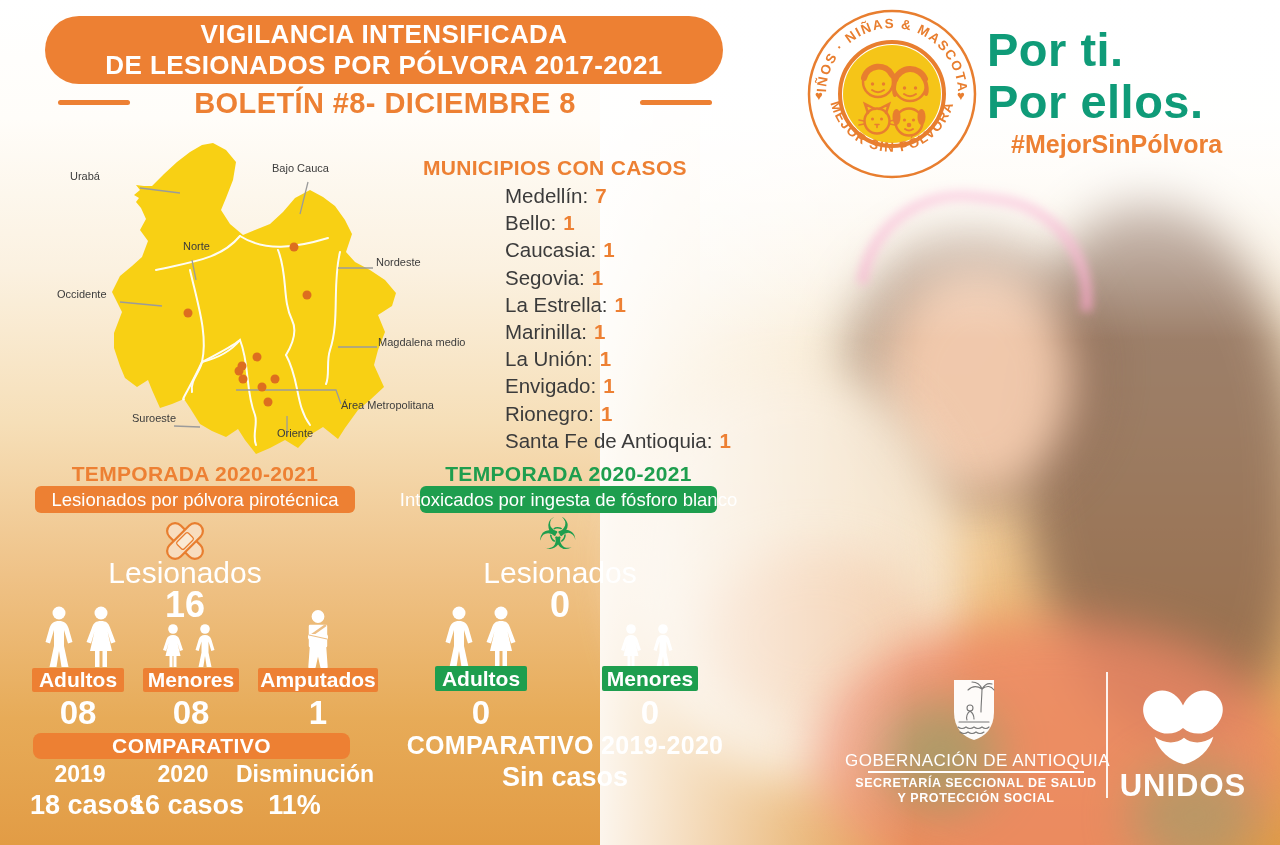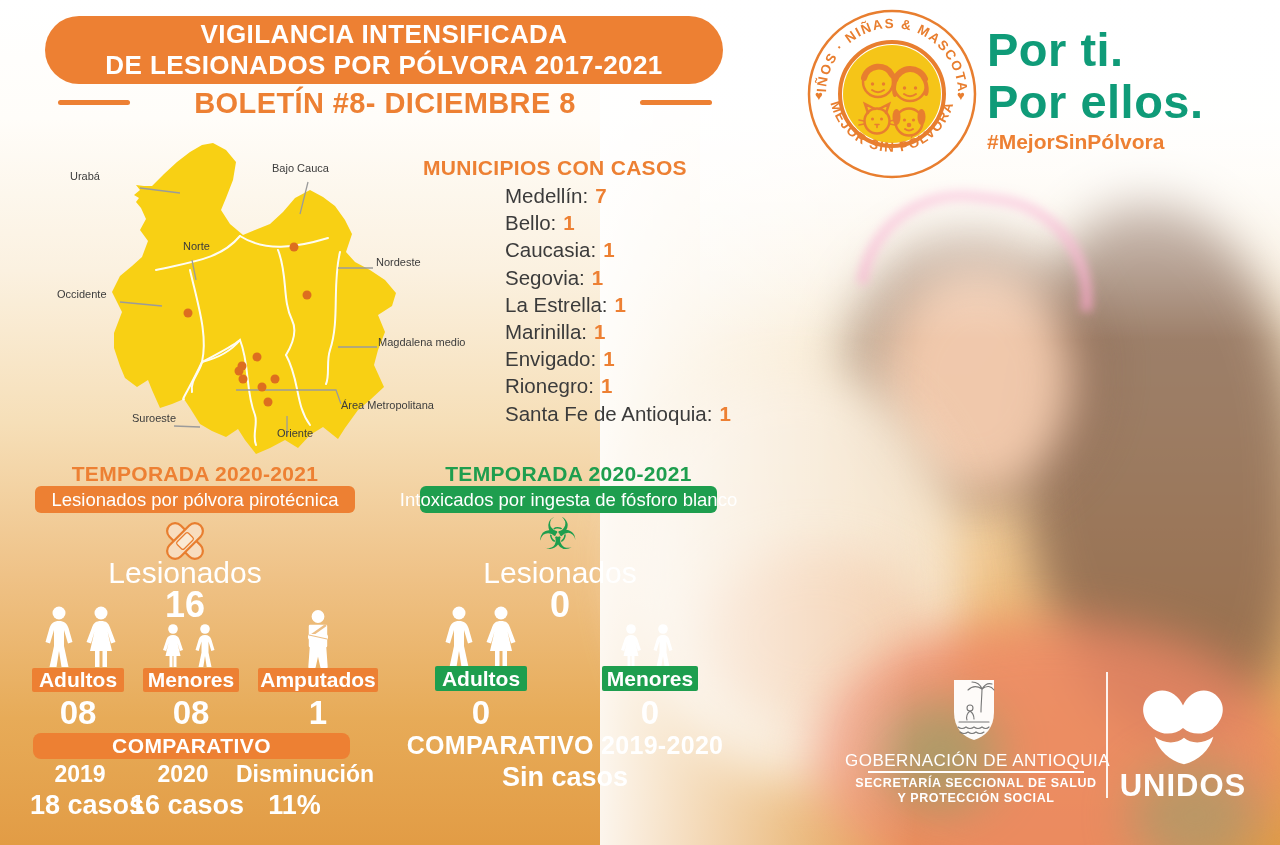--- a/index.html
+++ b/index.html
@@ -13,21 +13,21 @@
   
   .title-banner{
     left:45px;top:16px;width:678px;height:68px;background:#ED8033;border-radius:34px;
     color:#fff;font-weight:bold;font-size:26px;line-height:1.18;letter-spacing:.4px;
     display:flex;flex-direction:column;justify-content:center;text-align:center;
   }
   .bulletin-title{left:20px;top:87px;width:730px;text-align:center;color:#ED8033;font-weight:bold;font-size:29px;letter-spacing:.4px;}
   .bulletin-dash{top:100px;height:5px;background:#ED8033;border-radius:3px;width:72px;}
   
   .slogan{color:#0F9B78;font-weight:bold;font-size:47px;letter-spacing:.5px;}
-  .hashtag{color:#ED8033;font-weight:bold;font-size:21px;}
+  .hashtag{color:#ED8033;font-weight:bold;font-size:25px;margin-left:24px;}
   
   .map-label{position:absolute;color:#3c3c3c;font-size:11px;white-space:nowrap;}
   
   .muni-header{left:423px;top:156px;color:#ED8033;font-weight:bold;font-size:21px;letter-spacing:.3px;}
   .muni-list{left:505px;top:184px;width:300px;}
   .muni-row{height:27.2px;font-size:20.5px;color:#3b3b3b;white-space:nowrap;}
   .muni-count{color:#ED8033;font-weight:bold;margin-left:7px;}
   
   .season-header{font-weight:bold;font-size:21px;text-align:center;letter-spacing:.3px;}
   .season-box{height:27px;border-radius:6px;color:#fff;font-size:18.5px;display:flex;align-items:center;justify-content:center;white-space:nowrap;}
@@ -189,20 +189,21 @@
   <span class="map-label" style="left:341px;top:399px;">Área Metropolitana</span>
 
   <div class="abs muni-header">MUNICIPIOS CON CASOS</div>
   <div class="abs muni-list">
     <div class="muni-row"><span>Medellín:</span><span class="muni-count">7</span></div>
     <div class="muni-row"><span>Bello:</span><span class="muni-count">1</span></div>
     <div class="muni-row"><span>Caucasia:</span><span class="muni-count">1</span></div>
     <div class="muni-row"><span>Segovia:</span><span class="muni-count">1</span></div>
     <div class="muni-row"><span>La Estrella:</span><span class="muni-count">1</span></div>
     <div class="muni-row"><span>Marinilla:</span><span class="muni-count">1</span></div>
+    <div class="muni-row"><span>La Unión:</span><span class="muni-count">1</span></div>
     <div class="muni-row"><span>Envigado:</span><span class="muni-count">1</span></div>
     <div class="muni-row"><span>Rionegro:</span><span class="muni-count">1</span></div>
     <div class="muni-row"><span>Santa Fe de Antioquia:</span><span class="muni-count">1</span></div>
   </div>
 
   <div class="abs season-header" style="left:35px;top:462px;width:320px;color:#ED8033;">TEMPORADA 2020-2021</div>
   <div class="abs season-box" style="left:35px;top:486px;width:320px;background:#ED8033;">Lesionados por pólvora pirotécnica</div>
   <div class="abs season-header" style="left:420px;top:462px;width:297px;color:#1E9E4E;">TEMPORADA 2020-2021</div>
   <div class="abs season-box" style="left:420px;top:486px;width:297px;background:#1E9E4E;">Intoxicados por ingesta de fósforo blanco</div>
 

